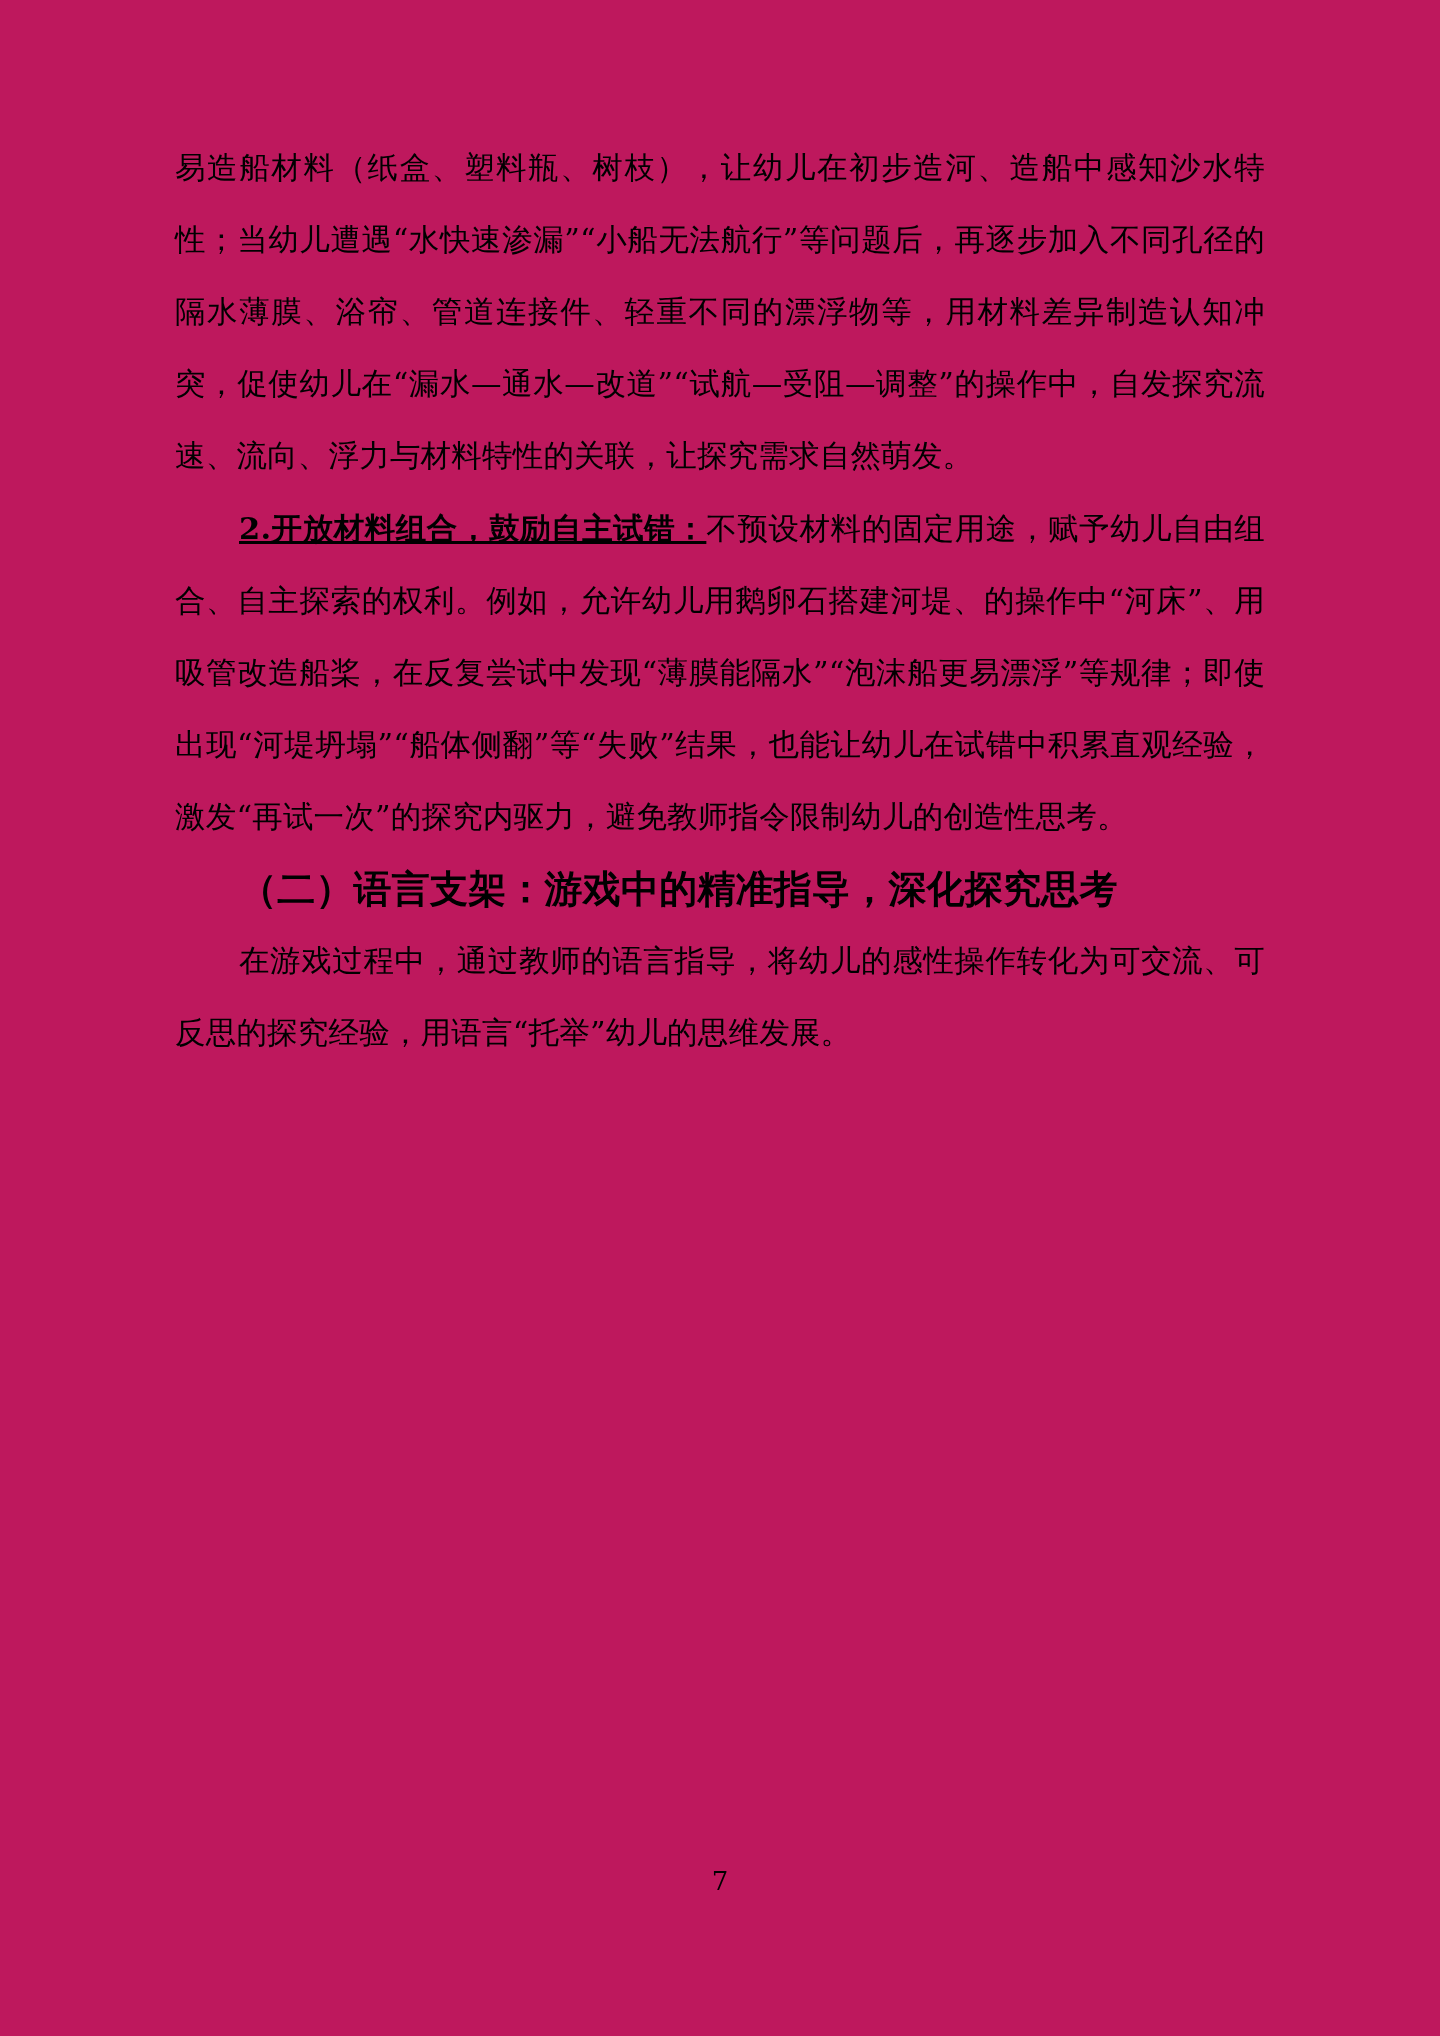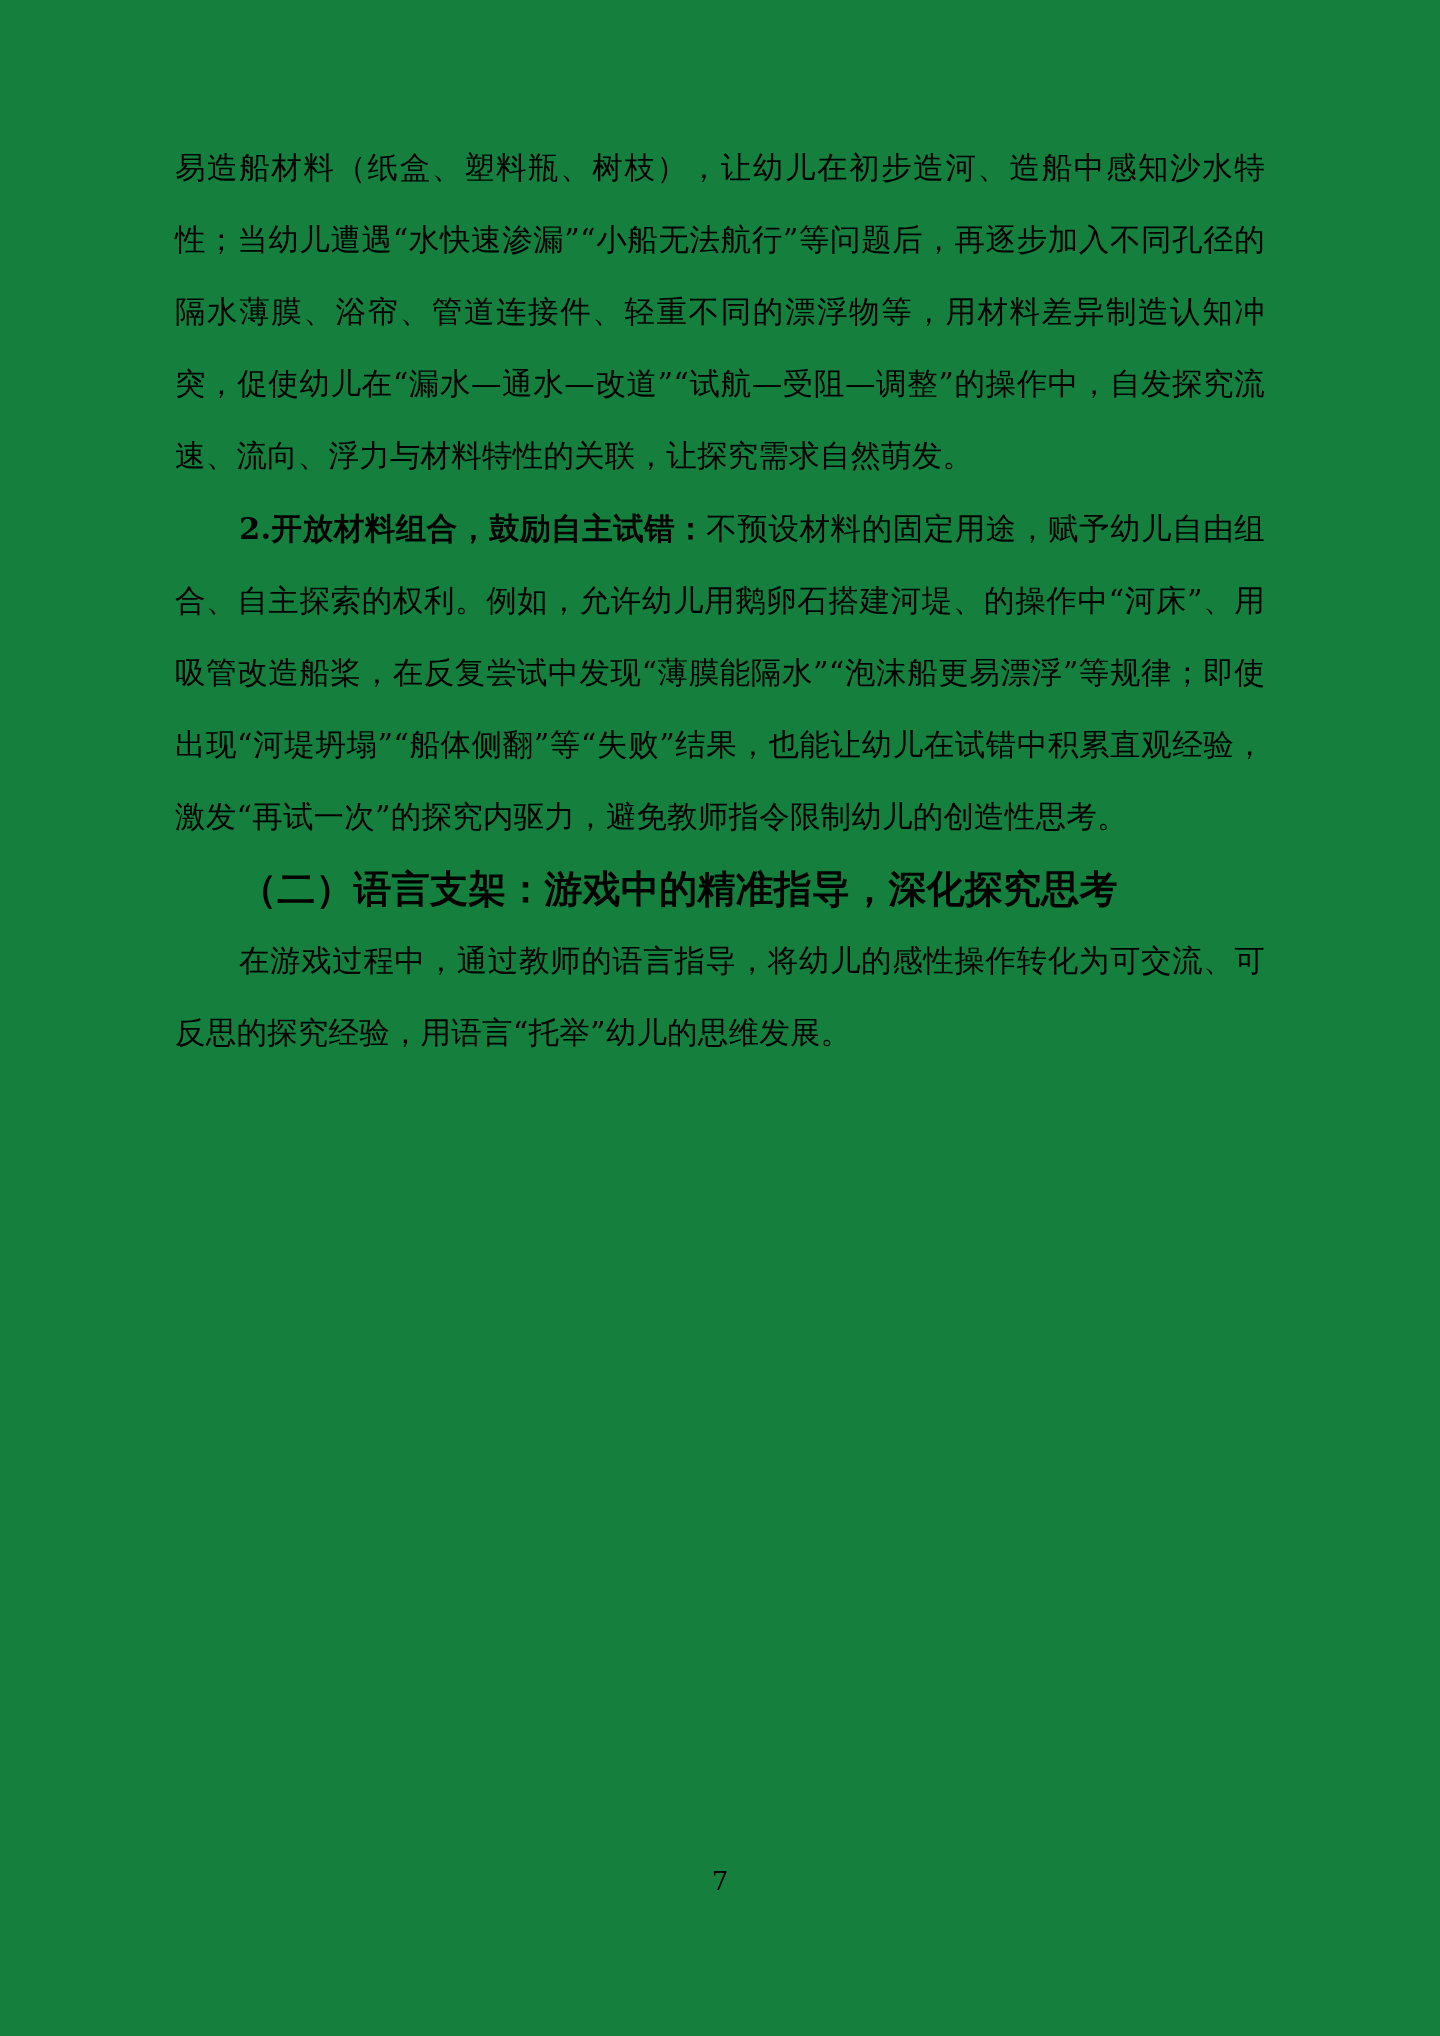--- a/index.html
+++ b/index.html
@@ -14,21 +14,21 @@
     font-family: "DejaVu Serif", "Liberation Serif", serif;
     color: #000000;
     overflow: hidden;
   }
   .page {
     position: absolute;
     left: 0;
     top: 0;
     width: 1440px;
     height: 2036px;
-    background: #15803d;
+    background: #be185d;
   }
   .content {
     position: absolute;
     left: 175px;
     top: 132px;
     width: 1090px;
   }
   .para {
     font-size: 30.5px;
     line-height: 72px;
@@ -38,20 +38,21 @@
     margin: 0;
     letter-spacing: 0.2px;
     word-spacing: 0;
   }
   .para.indent {
     text-indent: 64px;
   }
   .para b,
   .para .lead {
     font-weight: bold;
+    text-decoration: underline;
   }
   .heading2 {
     font-size: 38px;
     line-height: 72px;
     font-weight: bold;
     text-indent: 64px;
     margin: 0;
     letter-spacing: 0.2px;
   }
   .page-number {

